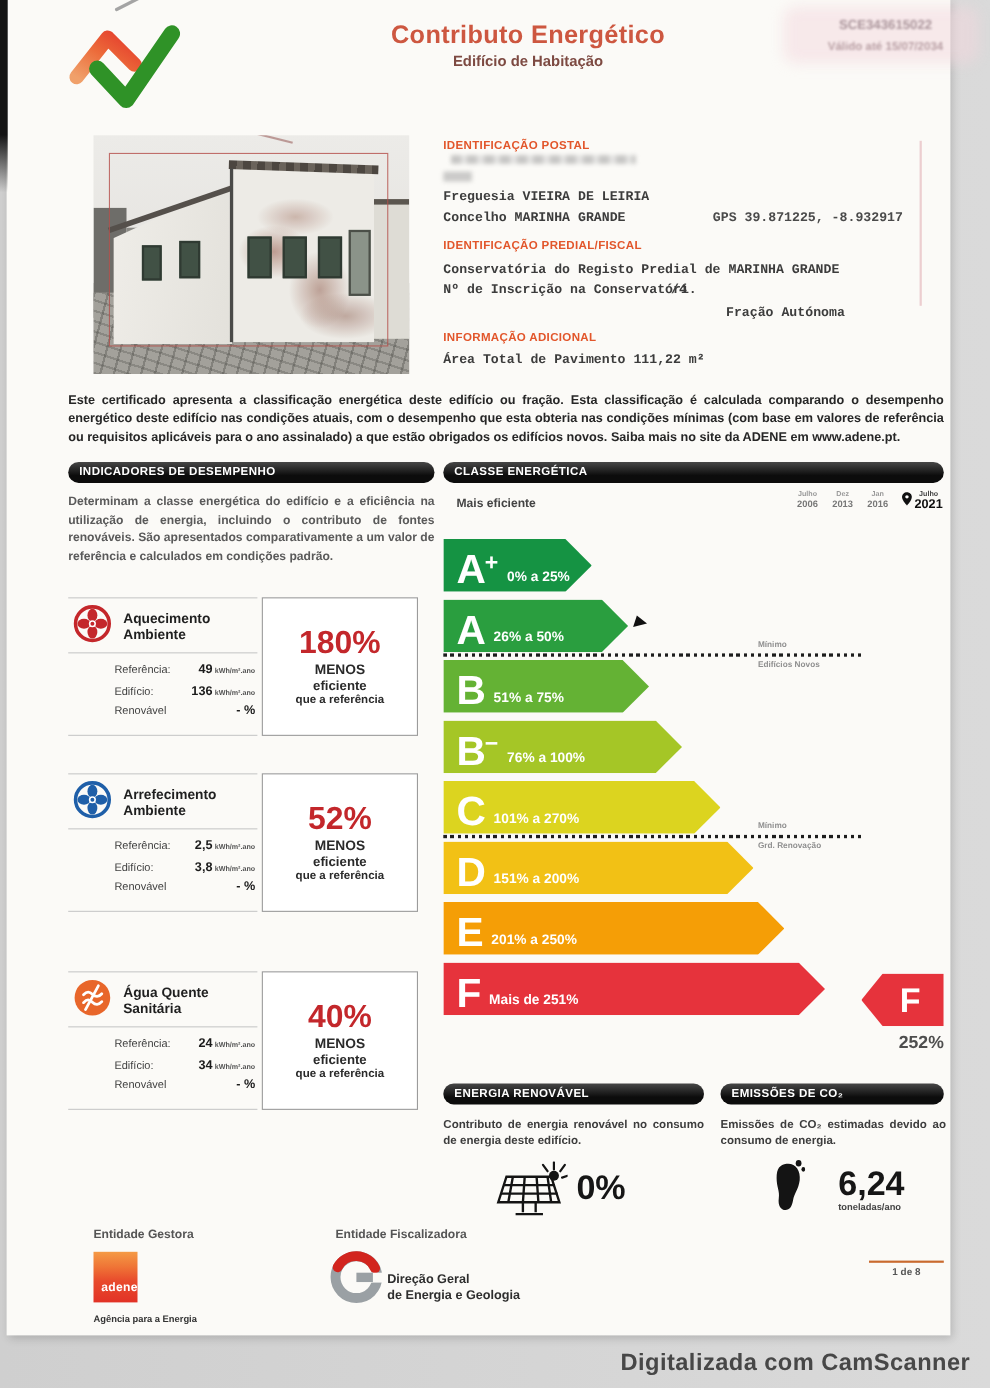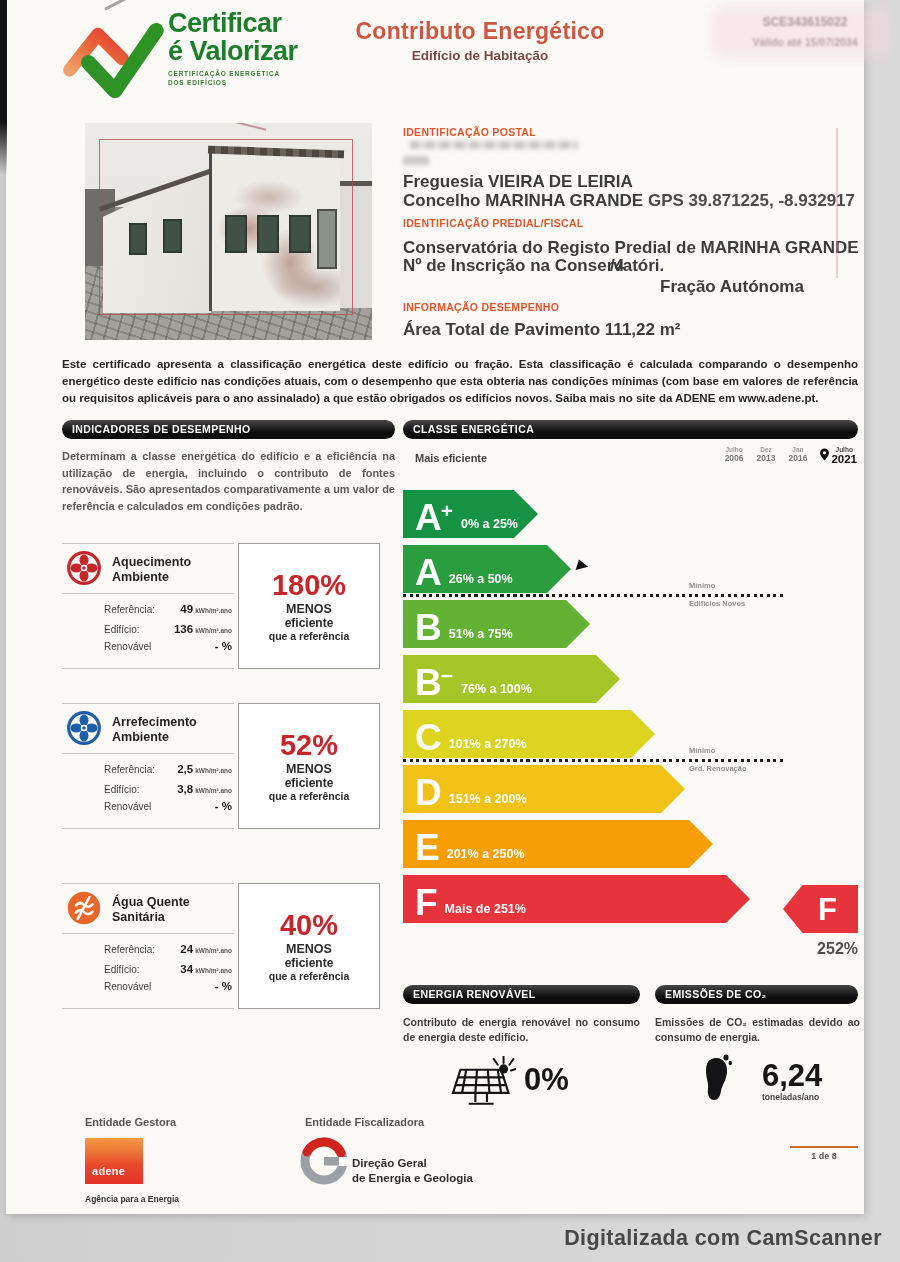--- a/index.html
+++ b/index.html
@@ -38,21 +38,21 @@
     radial-gradient(ellipse 60px 30px at 80% 85%,rgba(130,65,48,.4),transparent 70%);}
   .ph-roof-right{left:123px;top:25px;width:136px;height:8px;background:repeating-linear-gradient(90deg,#4d463f 0 7px,#6b6359 7px 13px);transform:rotate(2deg);}
   .ph-annex{left:255px;top:58px;width:32px;height:122px;background:#dedcd4;border-top:5px solid #5c564e;}
   .ph-win{background:#3f5244;border:2px solid #2e3b31;}
   .ph-door{left:232px;top:86px;width:16px;height:56px;background:#8a9388;border:2px solid #4a4f47;}
   .ph-pipe{left:124px;top:30px;width:3px;height:158px;background:#4a4a48;}
   .ph-redrect{left:14px;top:16px;width:252px;height:174px;border:1.6px solid rgba(195,75,70,.8);}
   .ph-redline{left:118px;top:-2px;width:64px;height:2px;background:rgba(150,70,65,.5);transform:rotate(14deg);}
   
   .sec-heading{font-size:10.5px;font-weight:800;color:#e2562b;letter-spacing:.3px;}
-  .id-text{font-size:17px;font-weight:600;color:#3c3c3c;}
+  .id-text{font-size:12px;font-weight:600;color:#3c3c3c;font-family:Liberation Mono, monospace;}
   
   .intro{left:62px;top:356px;width:796px;font-size:11.5px;font-weight:700;color:#262626;line-height:17px;text-align:justify;}
   
   .bar{height:19px;border-radius:10px;background:linear-gradient(#474747,#0c0c0c 65%);color:#fff;font-size:10.5px;font-weight:800;letter-spacing:.4px;line-height:19px;padding-left:10px;box-sizing:border-box;}
   
   .ind-desc{left:62px;top:448px;width:333px;font-size:11px;font-weight:700;color:#5a5a5a;line-height:16.5px;text-align:justify;}
   .ind-block{position:absolute;left:62px;width:318px;height:126px;}
   .ind-left{position:absolute;left:0;top:0;width:172px;height:126px;border-top:1.5px solid #c8c8c8;border-bottom:1.5px solid #c8c8c8;box-sizing:border-box;}
   .ind-head{display:flex;gap:10px;align-items:center;height:50px;padding:4px 0 2px 4px;border-bottom:1.5px solid #c8c8c8;box-sizing:border-box;}
   .ind-title{width:104px;font-size:12.5px;font-weight:800;color:#1f1f1f;line-height:1.2;}
@@ -85,21 +85,21 @@
   .thr-lab{position:absolute;left:286px;font-size:7.5px;font-weight:700;color:#8f8f8f;line-height:1;}
   .cursor-marker{position:absolute;width:0;height:0;border-left:11px solid #111;border-top:4px solid transparent;border-bottom:7px solid transparent;transform:rotate(18deg);}
   .rate-arrow{left:783px;top:885px;width:75px;height:48px;background:#e6333c;clip-path:polygon(0 50%,26% 0,100% 0,100% 100%,26% 100%);display:flex;align-items:center;justify-content:center;padding-left:14px;box-sizing:border-box;}
   .rate-letter{font-size:31px;font-weight:900;color:#fff;line-height:1;}
   .rate-val{left:783px;top:940px;width:75px;text-align:right;font-size:16px;font-weight:900;color:#4e4e4e;}
   
   .small-desc{font-size:10.5px;font-weight:700;color:#3d3d3d;line-height:15px;text-align:justify;}
   .big-val{font-weight:900;color:#161616;}
   
   .ent-label{font-size:11px;font-weight:600;color:#555;}
-  .adene-logo{left:85px;top:1138px;width:58px;height:46px;background:linear-gradient(180deg,#f59a45 0%,#ef7436 30%,#e84a2c 58%,#e23226 100%);display:flex;align-items:flex-end;padding:0 0 7px 7px;box-sizing:border-box;}
+  .adene-logo{left:85px;top:1138px;width:40px;height:46px;background:linear-gradient(180deg,#f59a45 0%,#ef7436 30%,#e84a2c 58%,#e23226 100%);display:flex;align-items:flex-end;padding:0 0 7px 7px;box-sizing:border-box;}
   .adene-name{font-size:11px;font-weight:800;color:#fff;letter-spacing:.3px;}
   .adene-tag{left:85px;top:1194px;font-size:8.5px;font-weight:800;color:#333;}
   .dgeg-name{left:352px;top:1124px;font-size:11.5px;font-weight:800;color:#2e2e2e;line-height:1.3;margin-top:32px;}
   .page-line{left:790px;top:1146px;width:68px;height:2px;background:#c96a2e;}
   .page-num{left:790px;top:1151px;width:68px;text-align:center;font-size:9px;font-weight:600;color:#555;}
   .camscanner{left:0;top:1214px;width:900px;height:48px;display:flex;align-items:center;justify-content:flex-end;padding-right:18px;box-sizing:border-box;}
   .cam-text{font-size:21.5px;font-weight:700;color:#474747;letter-spacing:.4px;}
 </style>
 </head>
 <body>
@@ -117,28 +117,20 @@
       <defs>
           <linearGradient id="lg" x1="0" y1="1" x2="1" y2="0">
         <stop offset="0" stop-color="#f0a06a"></stop>
             <stop offset=".5" stop-color="#ec6b3a"></stop>
             <stop offset="1" stop-color="#e43a2c"></stop>
       </linearGradient>
         </defs>
       <path d="M10 66 L40 28 L66 54" fill="none" stroke="url(#lg)" stroke-width="14" stroke-linecap="round" stroke-linejoin="round"></path>
       <path d="M30 58 L58 88 L102 24" fill="none" stroke="#2f9227" stroke-width="16" stroke-linecap="round" stroke-linejoin="round"></path>
     </svg>
-  </div>
-  <div class="abs logo-text" style="z-index:2">
-    <div class="logo-line">Certificar</div>
-    <div class="logo-line">é Valorizar</div>
-    <div class="logo-sub">
-      <div>CERTIFICAÇÃO ENERGÉTICA</div>
-      <div>DOS EDIFÍCIOS</div>
-    </div>
   </div>
   <div class="abs doc-title">Contributo Energético</div>
   <div class="abs doc-subtitle">Edifício de Habitação</div>
   <div class="abs cert-num">SCE343615022</div>
   <div class="abs valid-until">Válido até 15/07/2034</div>
 
   <div class="abs photo">
     <div class="ph ph-bgleft"></div>
       <div class="ph ph-bgleft2"></div>
     <div class="ph ph-road"></div>
@@ -163,21 +155,21 @@
   <div class="abs smudge1"></div>
   <div class="abs smudge2"></div>
   <div class="abs id-text" style="left:403px;top:172px">Freguesia VIEIRA DE LEIRIA</div>
   <div class="abs id-text" style="left:403px;top:191px">Concelho MARINHA GRANDE</div>
   <div class="abs id-text" style="left:648px;top:191px;font-weight:700;color:#4a4a4a">GPS 39.871225, -8.932917</div>
   <div class="abs sec-heading" style="left:403px;top:217px">IDENTIFICAÇÃO PREDIAL/FISCAL</div>
   <div class="abs id-text" style="left:403px;top:238px">Conservatória do Registo Predial de MARINHA GRANDE</div>
   <div class="abs id-text" style="left:403px;top:256px">Nº de Inscrição na Conservatóri.</div>
   <div class="abs id-text" style="left:610px;top:256px">/4</div>
   <div class="abs id-text" style="left:660px;top:277px">Fração Autónoma</div>
-  <div class="abs sec-heading" style="left:403px;top:301px">INFORMAÇÃO DESEMPENHO</div>
+  <div class="abs sec-heading" style="left:403px;top:301px">INFORMAÇÃO ADICIONAL</div>
   <div class="abs id-text" style="left:403px;top:320px">Área Total de Pavimento 111,22 m²</div>
 
   <div class="abs intro">Este certificado apresenta a classificação energética deste edifício ou fração. Esta classificação é calculada comparando o desempenho energético deste edifício nas condições atuais, com o desempenho que esta obteria nas condições mínimas (com base em valores de referência ou requisitos aplicáveis para o ano assinalado) a que estão obrigados os edifícios novos. Saiba mais no site da ADENE em www.adene.pt.</div>
 
   <div class="abs bar" style="left:62px;top:420px;width:333px">INDICADORES DE DESEMPENHO</div>
   <div class="abs bar" style="left:403px;top:420px;width:455px">CLASSE ENERGÉTICA</div>
 
   <div class="abs ind-desc">Determinam a classe energética do edifício e a eficiência na utilização de energia, incluindo o contributo de fontes renováveis. São apresentados comparativamente a um valor de referência e calculados em condições padrão.</div>
   <div>
       <div class="ind-block" style="top: 543px;">

